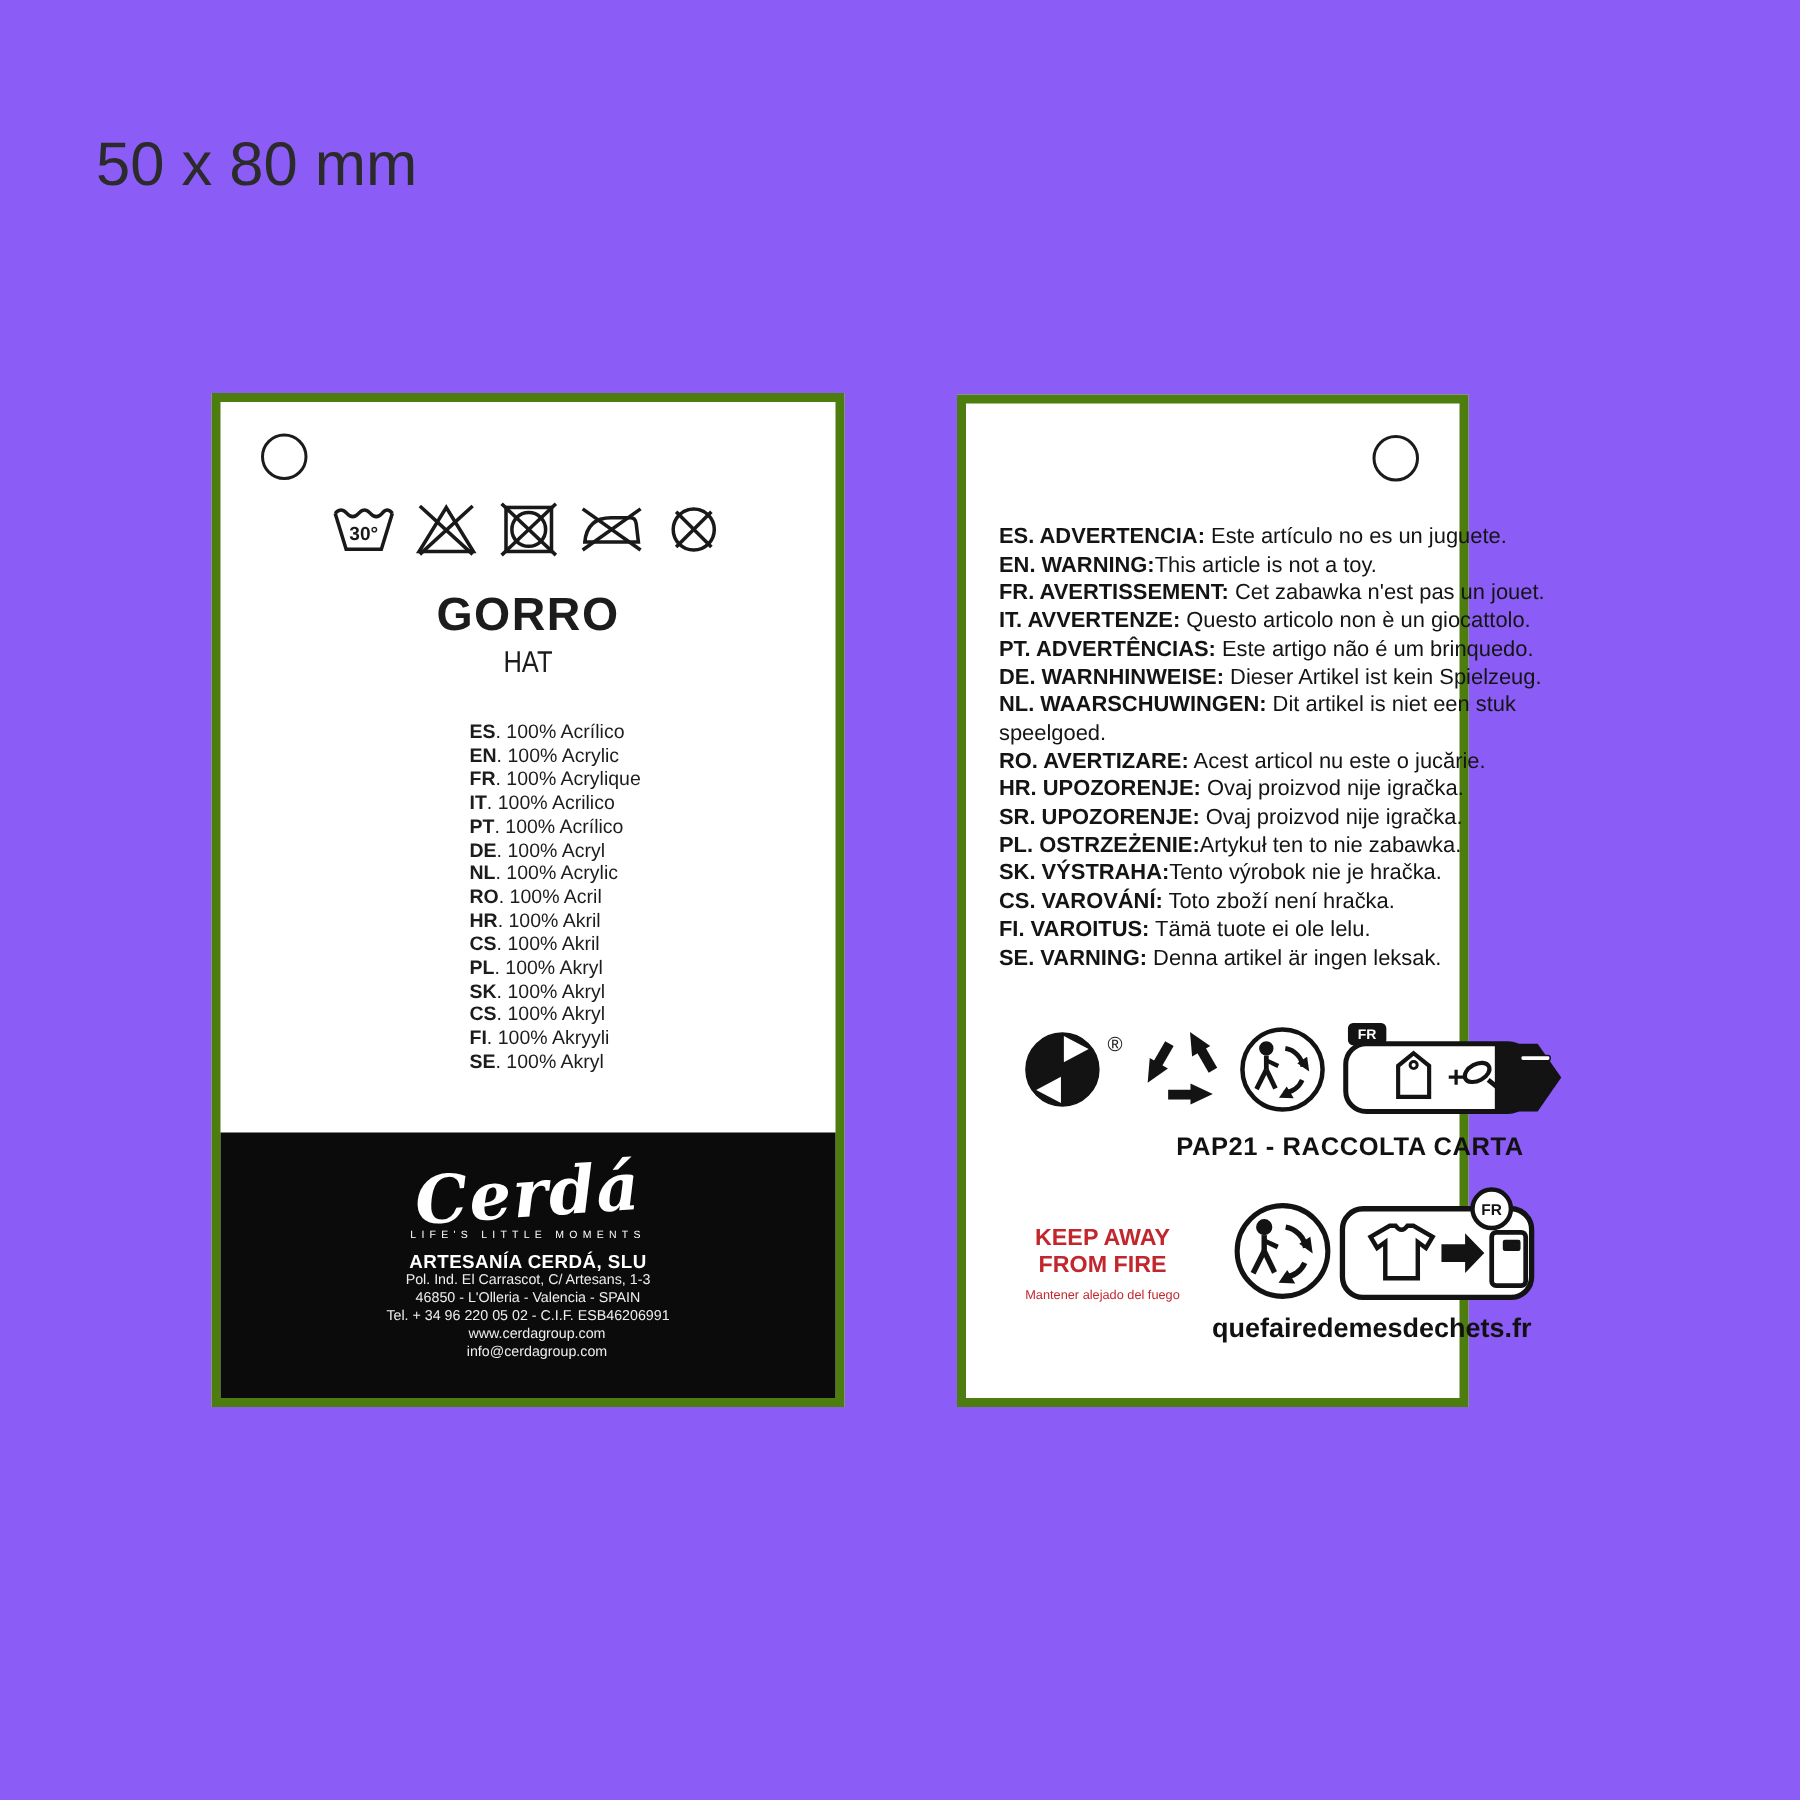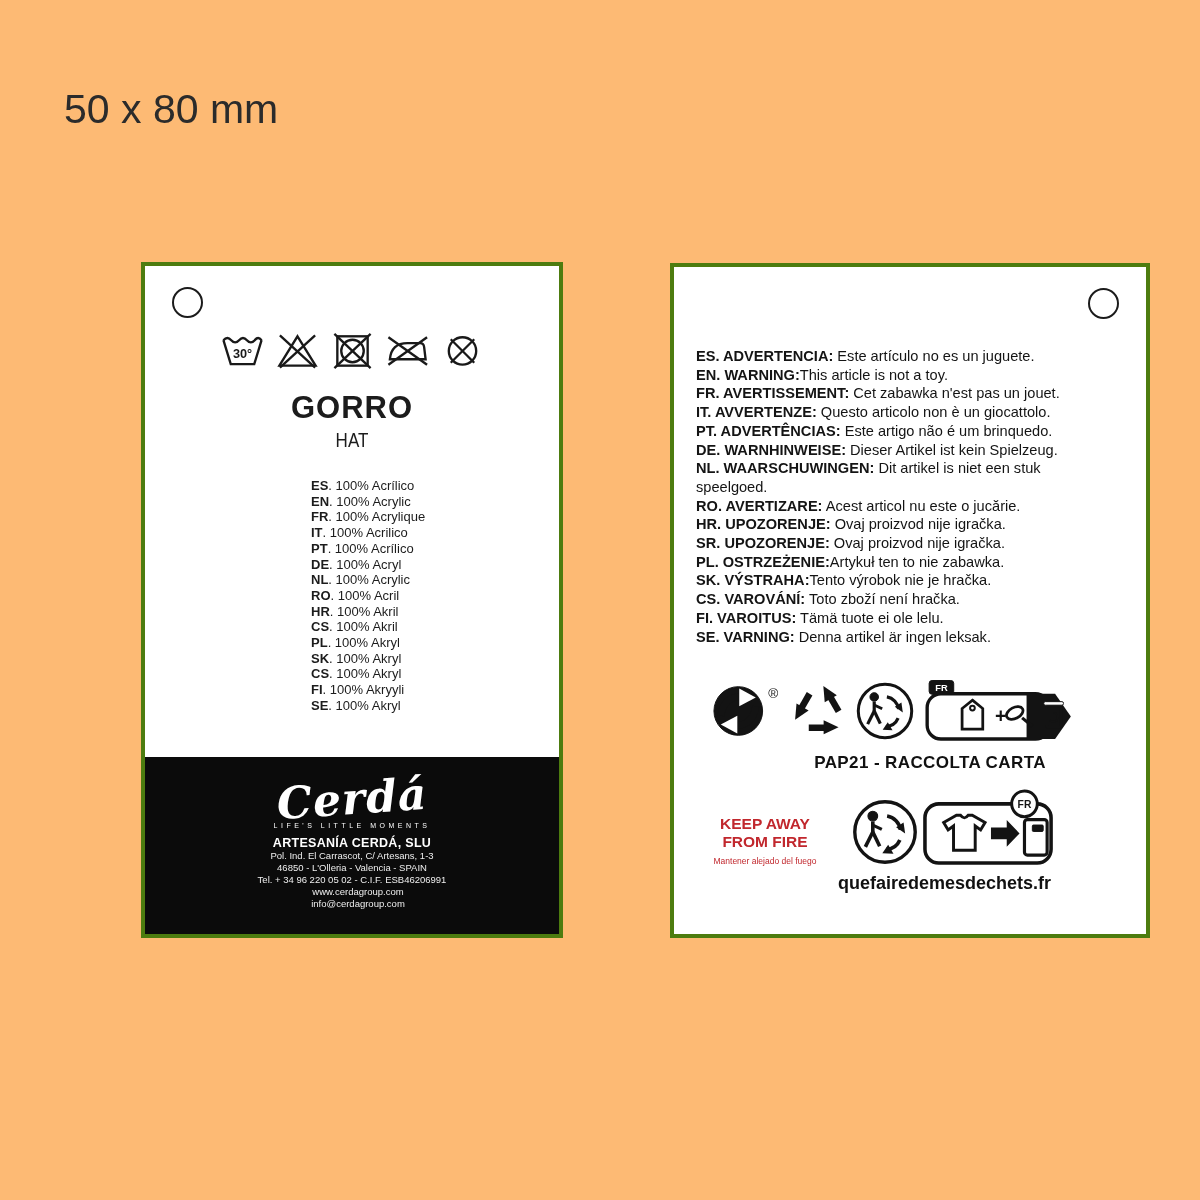--- a/index.html
+++ b/index.html
@@ -1,22 +1,22 @@
 <!DOCTYPE html>
 <html><head>
 <meta charset="utf-8">
 <style>
   html,body{margin:0;padding:0;background:#fff;}
-  .page{position:relative;width:1200px;height:1200px;background:#fdba74;overflow:hidden;
+  .page{position:relative;width:1200px;height:1200px;background:#8b5cf6;overflow:hidden;
         font-family:"Liberation Sans",sans-serif;color:#1a1a1a;}
   .size-title{position:absolute;left:64px;top:86px;font-size:41px;color:#2b2b2b;}
 
-  .tag{position:absolute;background:#fff;border:4px solid #4d7c0f;box-sizing:border-box;}
+  .tag{position:absolute;background:#fff;border:6px solid #4d7c0f;box-sizing:border-box;}
   .tag.front{left:141px;top:262px;width:422px;height:676px;}
-  .tag.back {left:638px;top:263px;width:480px;height:675px;margin-left:32px;}
+  .tag.back {left:638px;top:263px;width:341px;height:675px;}
   .hole{position:absolute;width:27px;height:27px;border:2.5px solid #1b1b1b;border-radius:50%;top:21px;}
   .hole.left{left:27px;} .hole.right{right:27px;}
 
   .care-row{position:absolute;top:62px;left:0;right:0;display:flex;justify-content:center;
             align-items:center;gap:10px;}
   .care{width:45px;height:44px;}
   .care path,.care rect,.care circle{fill:none;stroke:#191919;stroke-width:2.4;}
   .care text{fill:#191919;stroke:none;font-family:"Liberation Sans",sans-serif;}
 
   .gorro{position:absolute;top:124px;left:0;right:0;text-align:center;font-size:31px;

